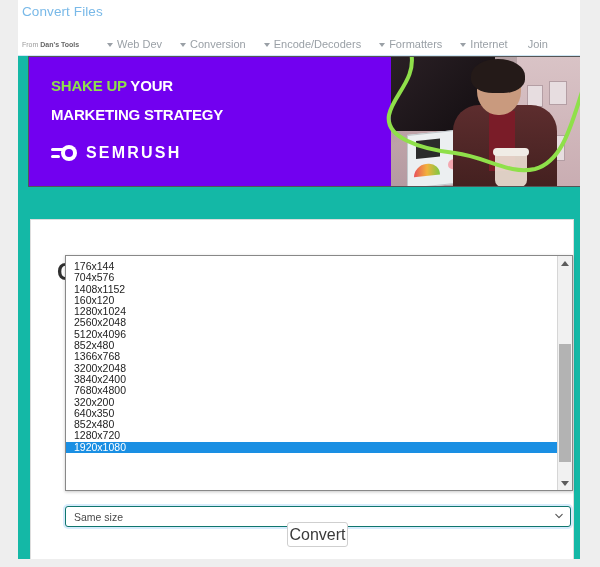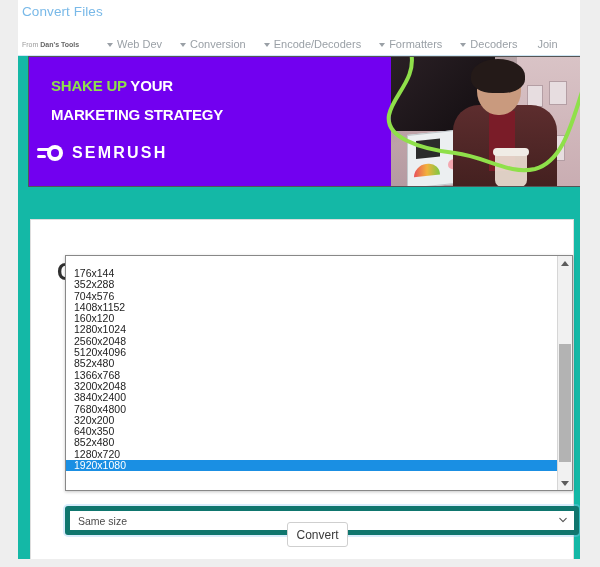--- a/index.html
+++ b/index.html
@@ -111,21 +111,21 @@
     font-size: 15px;
     font-weight: bold;
     line-height: 29px;
     letter-spacing: -0.2px;
     color: #ffffff;
     font-family: "Liberation Sans", sans-serif;
   }
   #ad-headline .hl { color: #8fe04a; }
   #ad-logo {
     position: absolute;
-    left: 8px;
+    left: 22px;
     top: 87px;
     display: flex;
     align-items: center;
     gap: 9px;
   }
   #ad-logo .mark {
     width: 26px; height: 18px;
     position: relative;
   }
   #ad-logo .mark .circ {
@@ -295,21 +295,21 @@
     width: 506px;
     height: 234px;
     background: #ffffff;
     border: 1px solid #888888;
     box-shadow: 0 1px 3px rgba(0,0,0,.22);
     z-index: 30;
     overflow: hidden;
   }
   #size-options {
     position: absolute;
-    left: 0; top: 12px;
+    left: 0; top: 5px;
     width: 491px;
     height: 100%;
   }
   .opt {
     height: 11.3px;
     line-height: 11.3px;
     padding-left: 8px;
     font-size: 10.5px;
     color: #222222;
     white-space: nowrap;
@@ -360,21 +360,21 @@
   }
 
   
   #same-size-select {
     position: absolute;
     left: 47px;
     top: 506px;
     width: 504px;
     height: 19px;
     background: #ffffff;
-    border: 5px solid #0f766e;
+    border: 1px solid #0f766e;
     border-radius: 3px;
     box-shadow: 0 0 0 2px rgba(140,200,245,.35);
     display: flex;
     align-items: center;
     cursor: pointer;
   }
   #same-size-label {
     padding-left: 8px;
     font-size: 10.5px;
     color: #4a4a4a;
@@ -389,21 +389,21 @@
   
   #convert-button {
     position: absolute;
     left: 269px;
     top: 522px;
     width: 61px;
     height: 25px;
     background: #ffffff;
     border: 1px solid #cfcfcf;
     border-radius: 3px;
-    font-size: 12px;
+    font-size: 16px;
     color: #3a3a3a;
     display: flex;
     align-items: center;
     justify-content: center;
     cursor: pointer;
     font-family: "Liberation Sans", sans-serif;
   }
 </style>
 </head>
 <body>
@@ -428,21 +428,21 @@
       <div class="nav-item">
         <span class="caret"></span>
         <span>Encode/Decoders</span>
       </div>
       <div class="nav-item">
         <span class="caret"></span>
         <span>Formatters</span>
       </div>
       <div class="nav-item">
         <span class="caret"></span>
-        <span>Decoders</span>
+        <span>Internet</span>
       </div>
       <div class="nav-item plain">
         <span>Join</span>
       </div>
       <div class="nav-item plain">
         
       </div>
     </nav>
   </div>
 
@@ -485,21 +485,20 @@
     </svg>
   </div>
 
   <div id="card">
     <h1 id="page-heading">Convert to Video Files Online</h1>
   </div>
 
   <div id="size-listbox">
     <div id="size-options">
         <div class="opt">176x144</div>
-        <div class="opt">352x288</div>
         <div class="opt">704x576</div>
         <div class="opt">1408x1152</div>
         <div class="opt">160x120</div>
         <div class="opt">1280x1024</div>
         <div class="opt">2560x2048</div>
         <div class="opt">5120x4096</div>
         <div class="opt">852x480</div>
         <div class="opt">1366x768</div>
         <div class="opt">3200x2048</div>
         <div class="opt">3840x2400</div>

